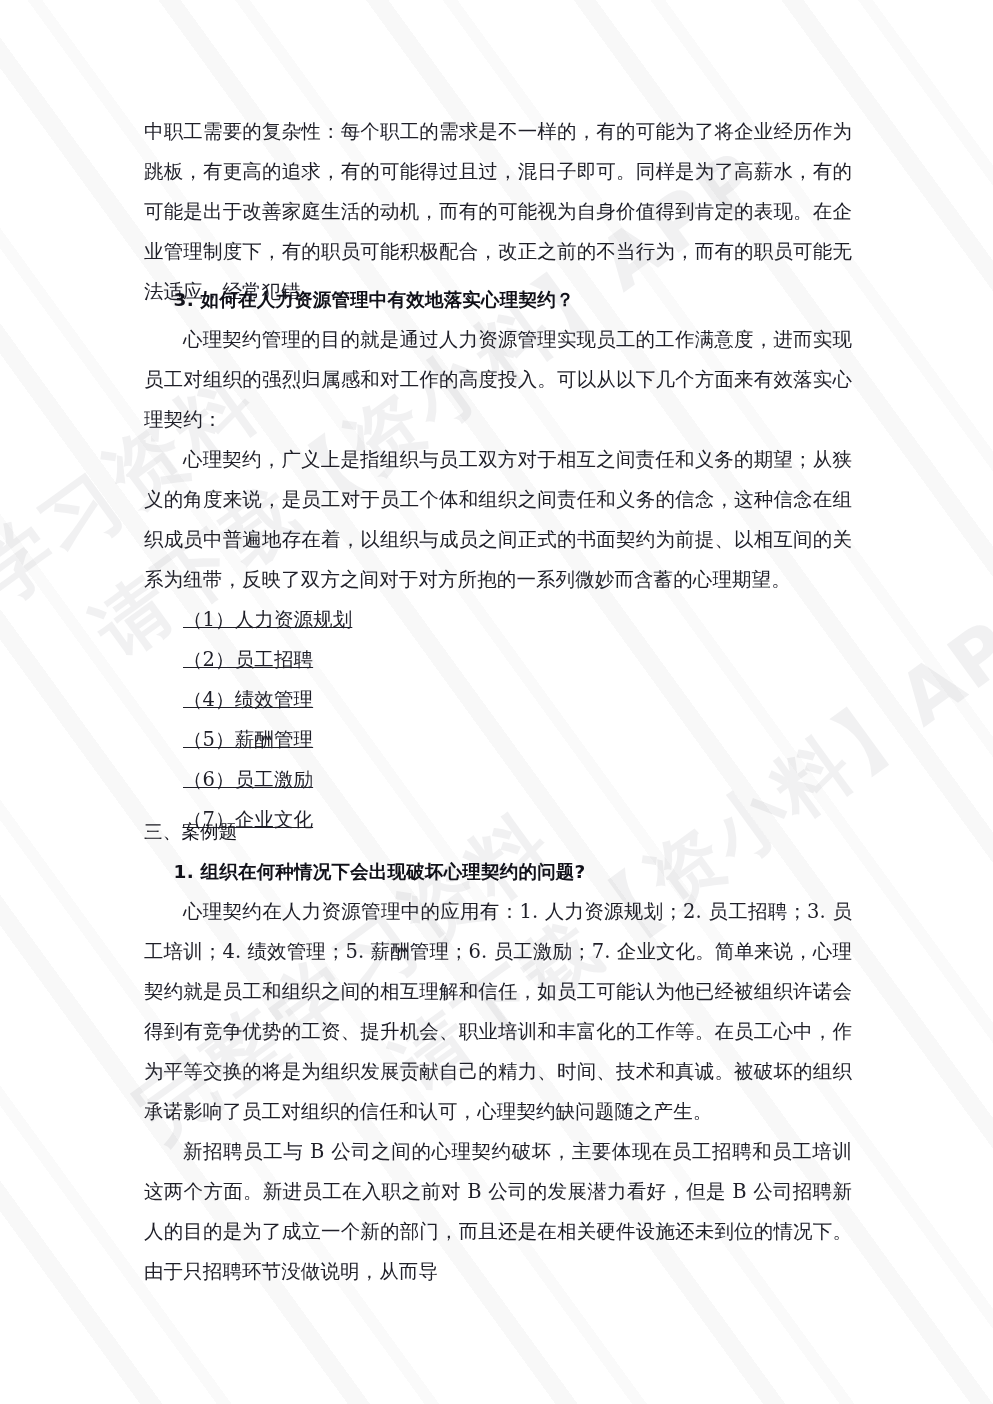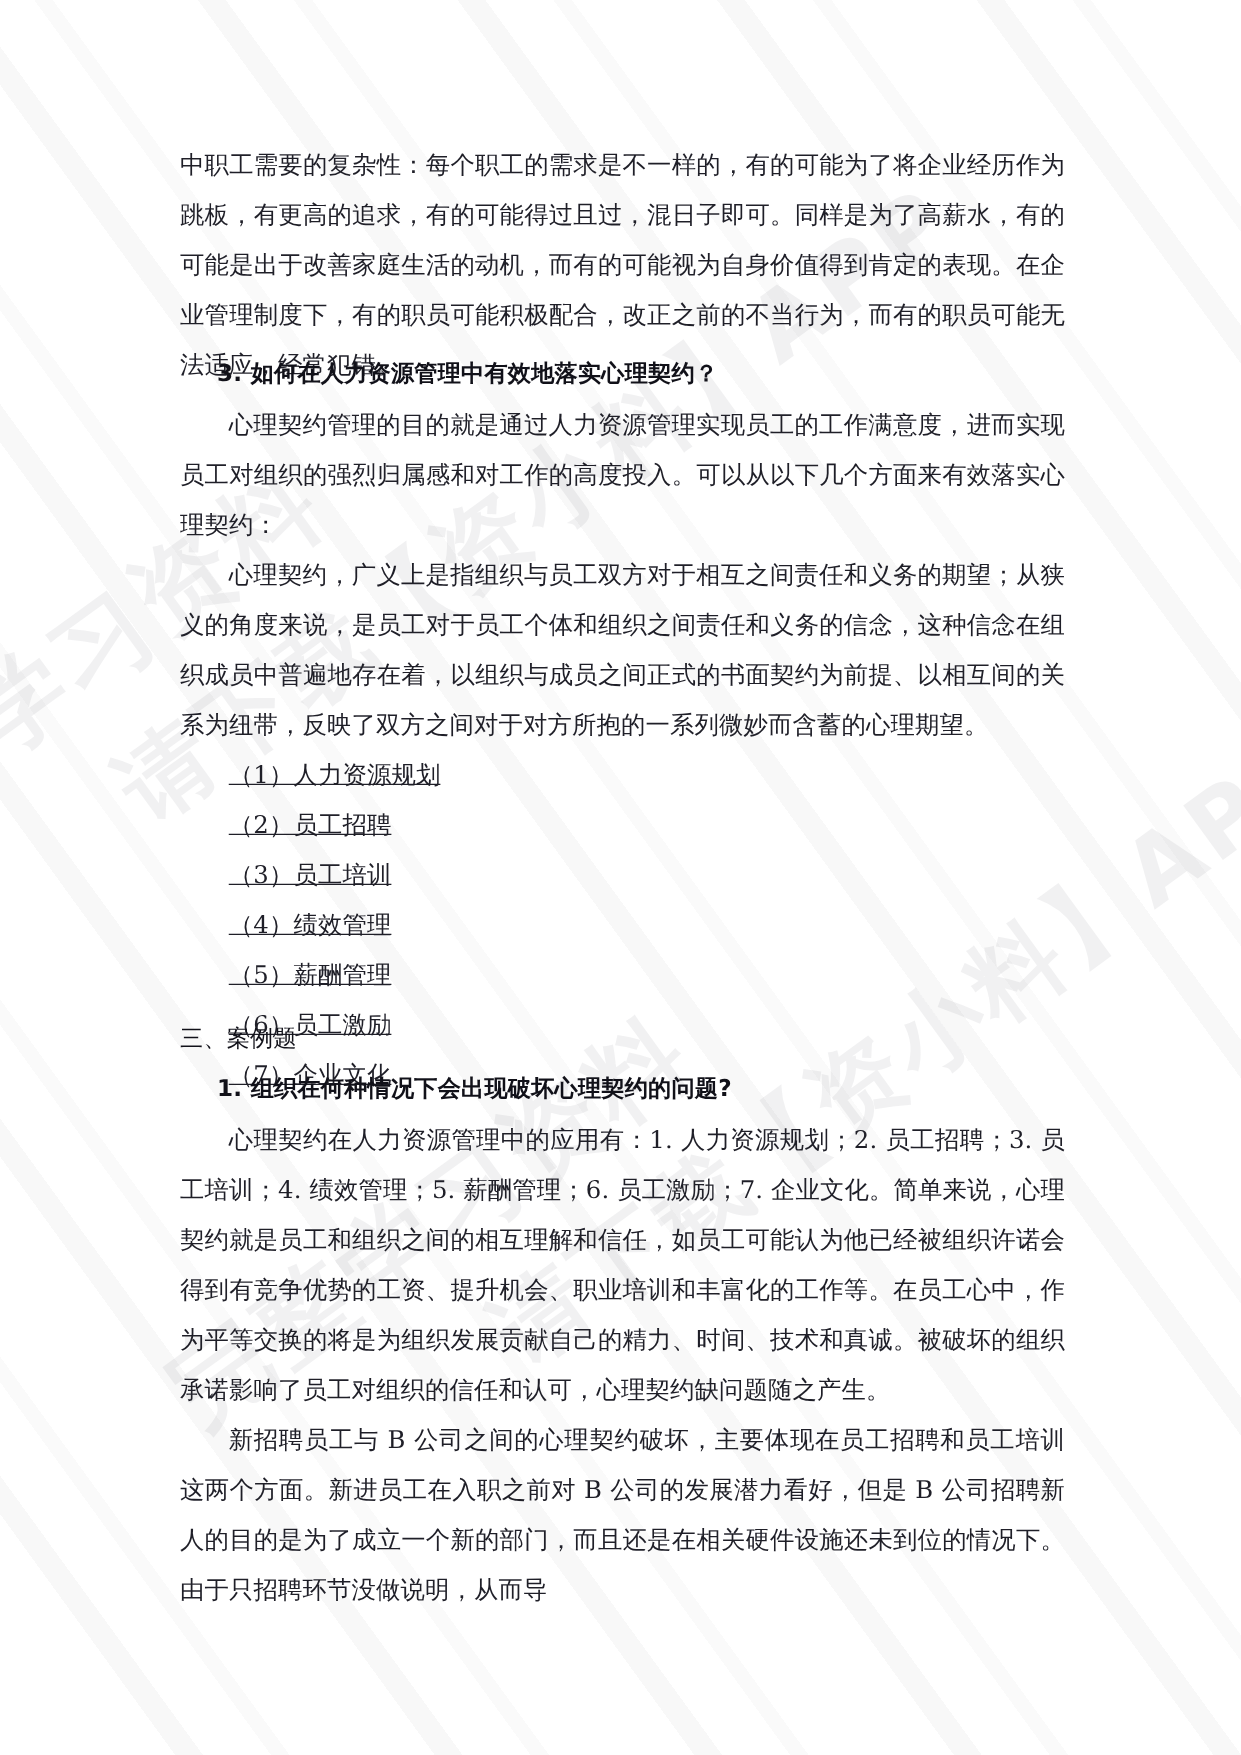--- a/index.html
+++ b/index.html
@@ -131,21 +131,20 @@
     <div class="block" style="top:112px;">
       <p class="para noindent">中职工需要的复杂性：每个职工的需求是不一样的，有的可能为了将企业经历作为跳板，有更高的追求，有的可能得过且过，混日子即可。同样是为了高薪水，有的可能是出于改善家庭生活的动机，而有的可能视为自身价值得到肯定的表现。在企业管理制度下，有的职员可能积极配合，改正之前的不当行为，而有的职员可能无法适应，经常犯错。</p>
     </div>
 
     <div class="block" style="top:280px;">
       <p class="head">3. 如何在人力资源管理中有效地落实心理契约？</p>
       <p class="para">心理契约管理的目的就是通过人力资源管理实现员工的工作满意度，进而实现员工对组织的强烈归属感和对工作的高度投入。可以从以下几个方面来有效落实心理契约：</p>
       <p class="para">心理契约，广义上是指组织与员工双方对于相互之间责任和义务的期望；从狭义的角度来说，是员工对于员工个体和组织之间责任和义务的信念，这种信念在组织成员中普遍地存在着，以组织与成员之间正式的书面契约为前提、以相互间的关系为纽带，反映了双方之间对于对方所抱的一系列微妙而含蓄的心理期望。</p>
       <p class="item">（1）人力资源规划</p>
       <p class="item">（2）员工招聘</p>
-      <p class="item">（3）员工培训</p>
       <p class="item">（4）绩效管理</p>
       <p class="item">（5）薪酬管理</p>
       <p class="item">（6）员工激励</p>
       <p class="item">（7）企业文化</p>
     </div>
 
     <div class="block" style="top:812px;">
       <p class="sec">三、案例题</p>
       <p class="head">1. 组织在何种情况下会出现破坏心理契约的问题?</p>
       <p class="para">心理契约在人力资源管理中的应用有：1. 人力资源规划；2. 员工招聘；3. 员工培训；4. 绩效管理；5. 薪酬管理；6. 员工激励；7. 企业文化。简单来说，心理契约就是员工和组织之间的相互理解和信任，如员工可能认为他已经被组织许诺会得到有竞争优势的工资、提升机会、职业培训和丰富化的工作等。在员工心中，作为平等交换的将是为组织发展贡献自己的精力、时间、技术和真诚。被破坏的组织承诺影响了员工对组织的信任和认可，心理契约缺问题随之产生。</p>

